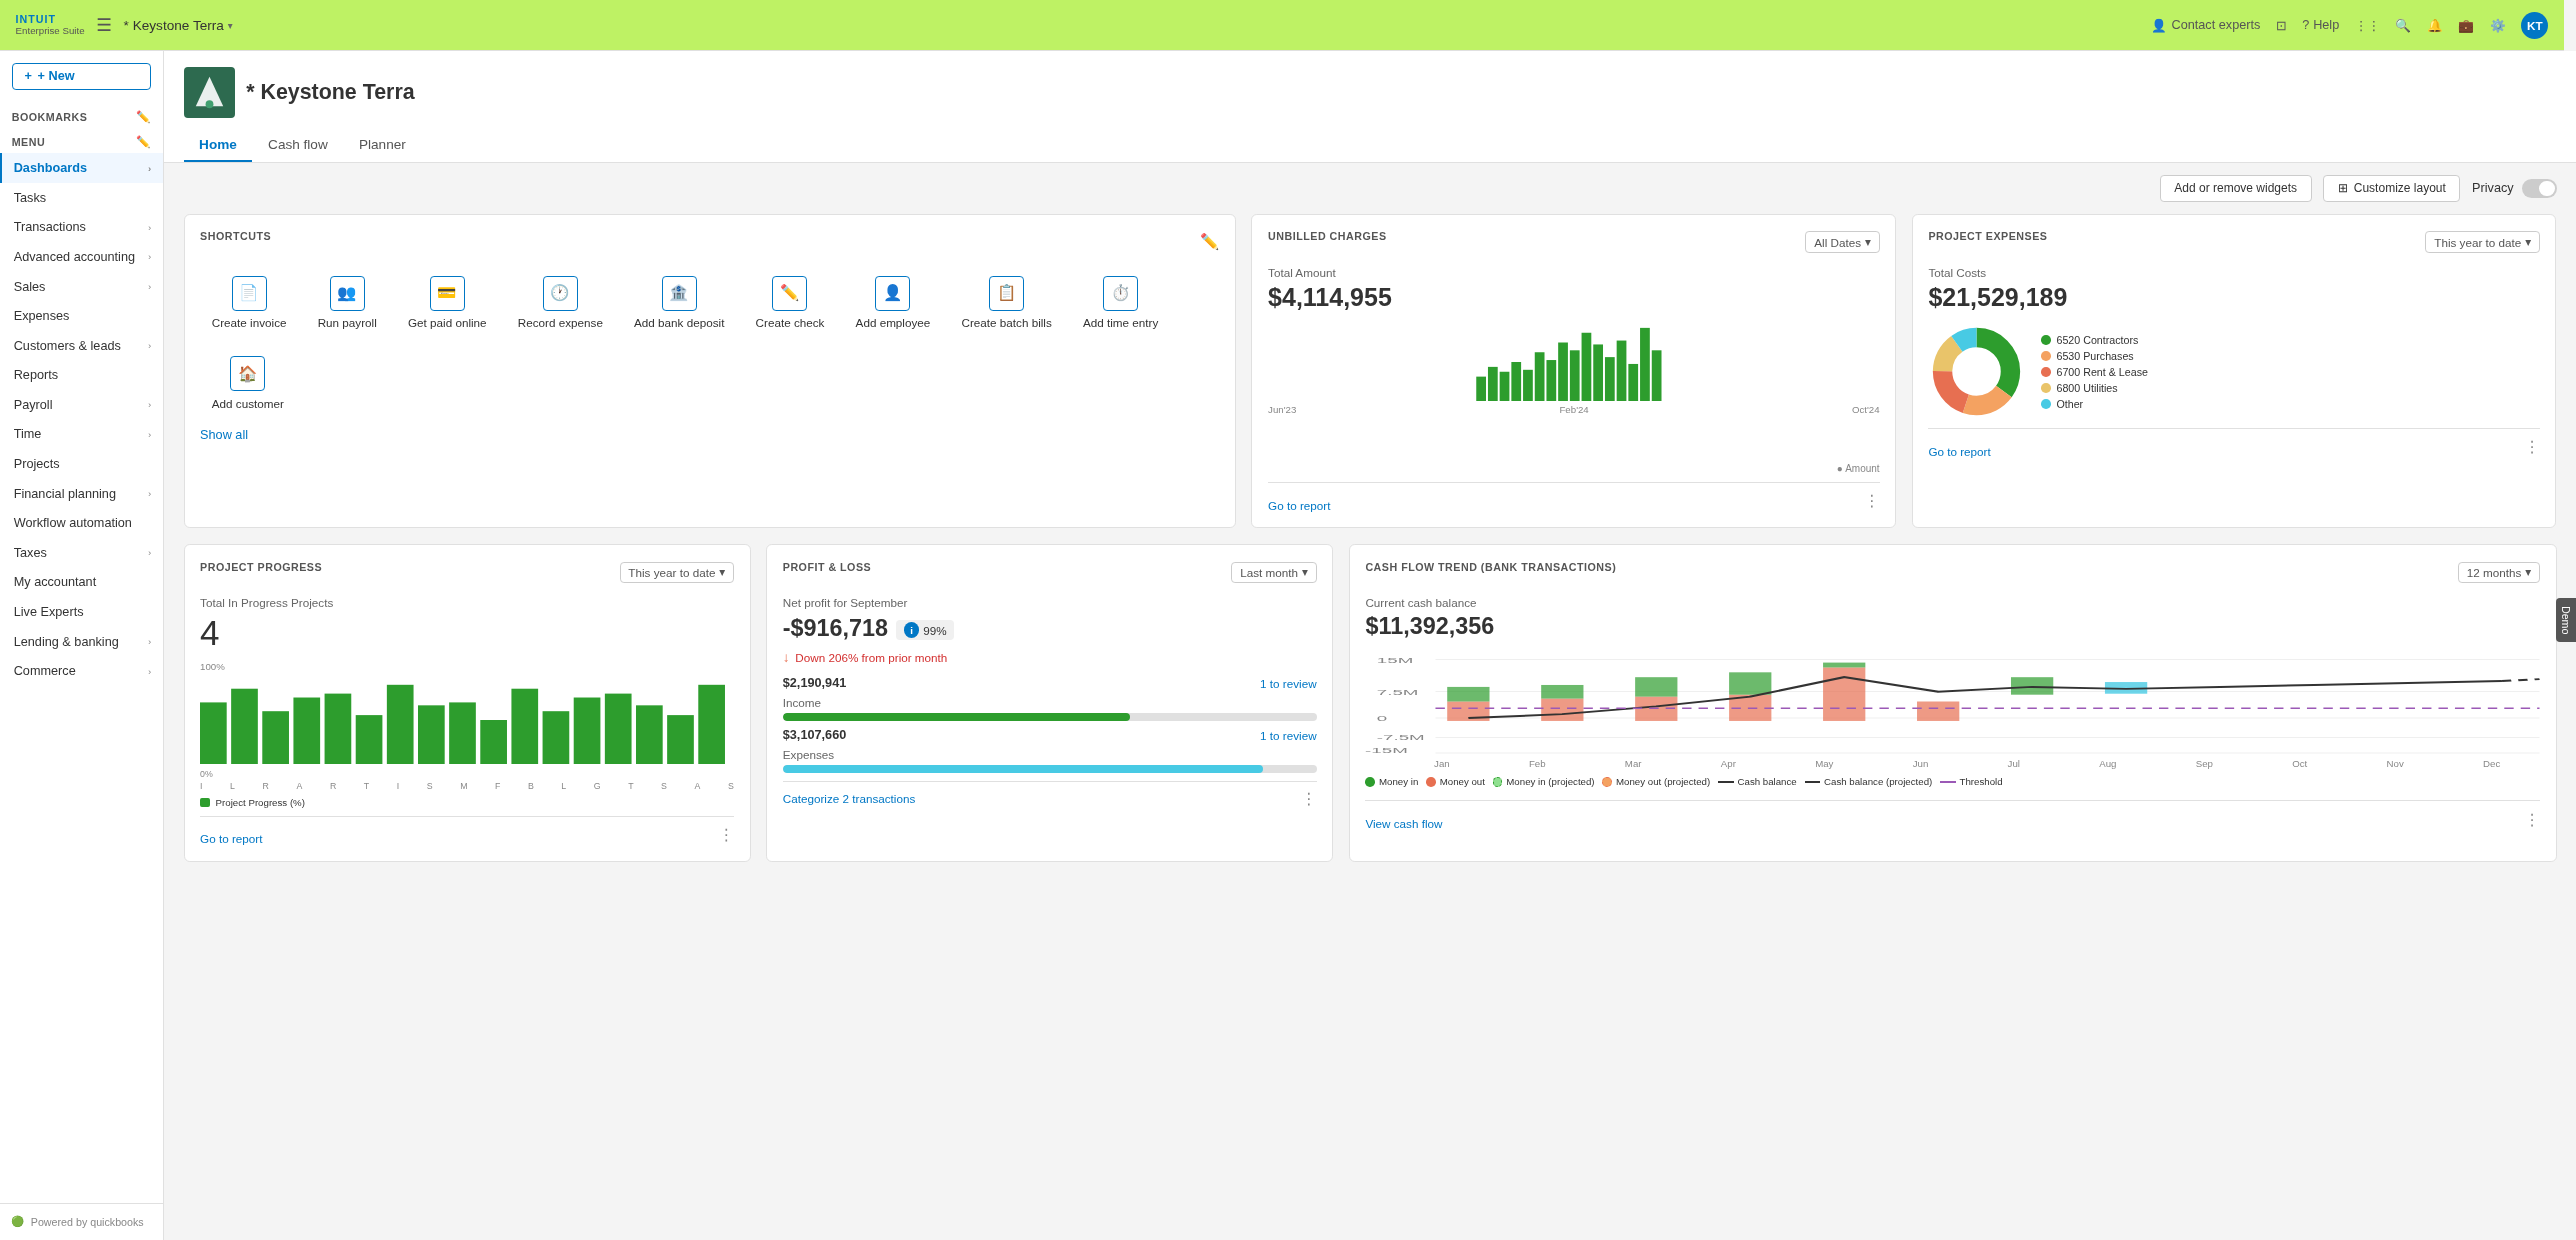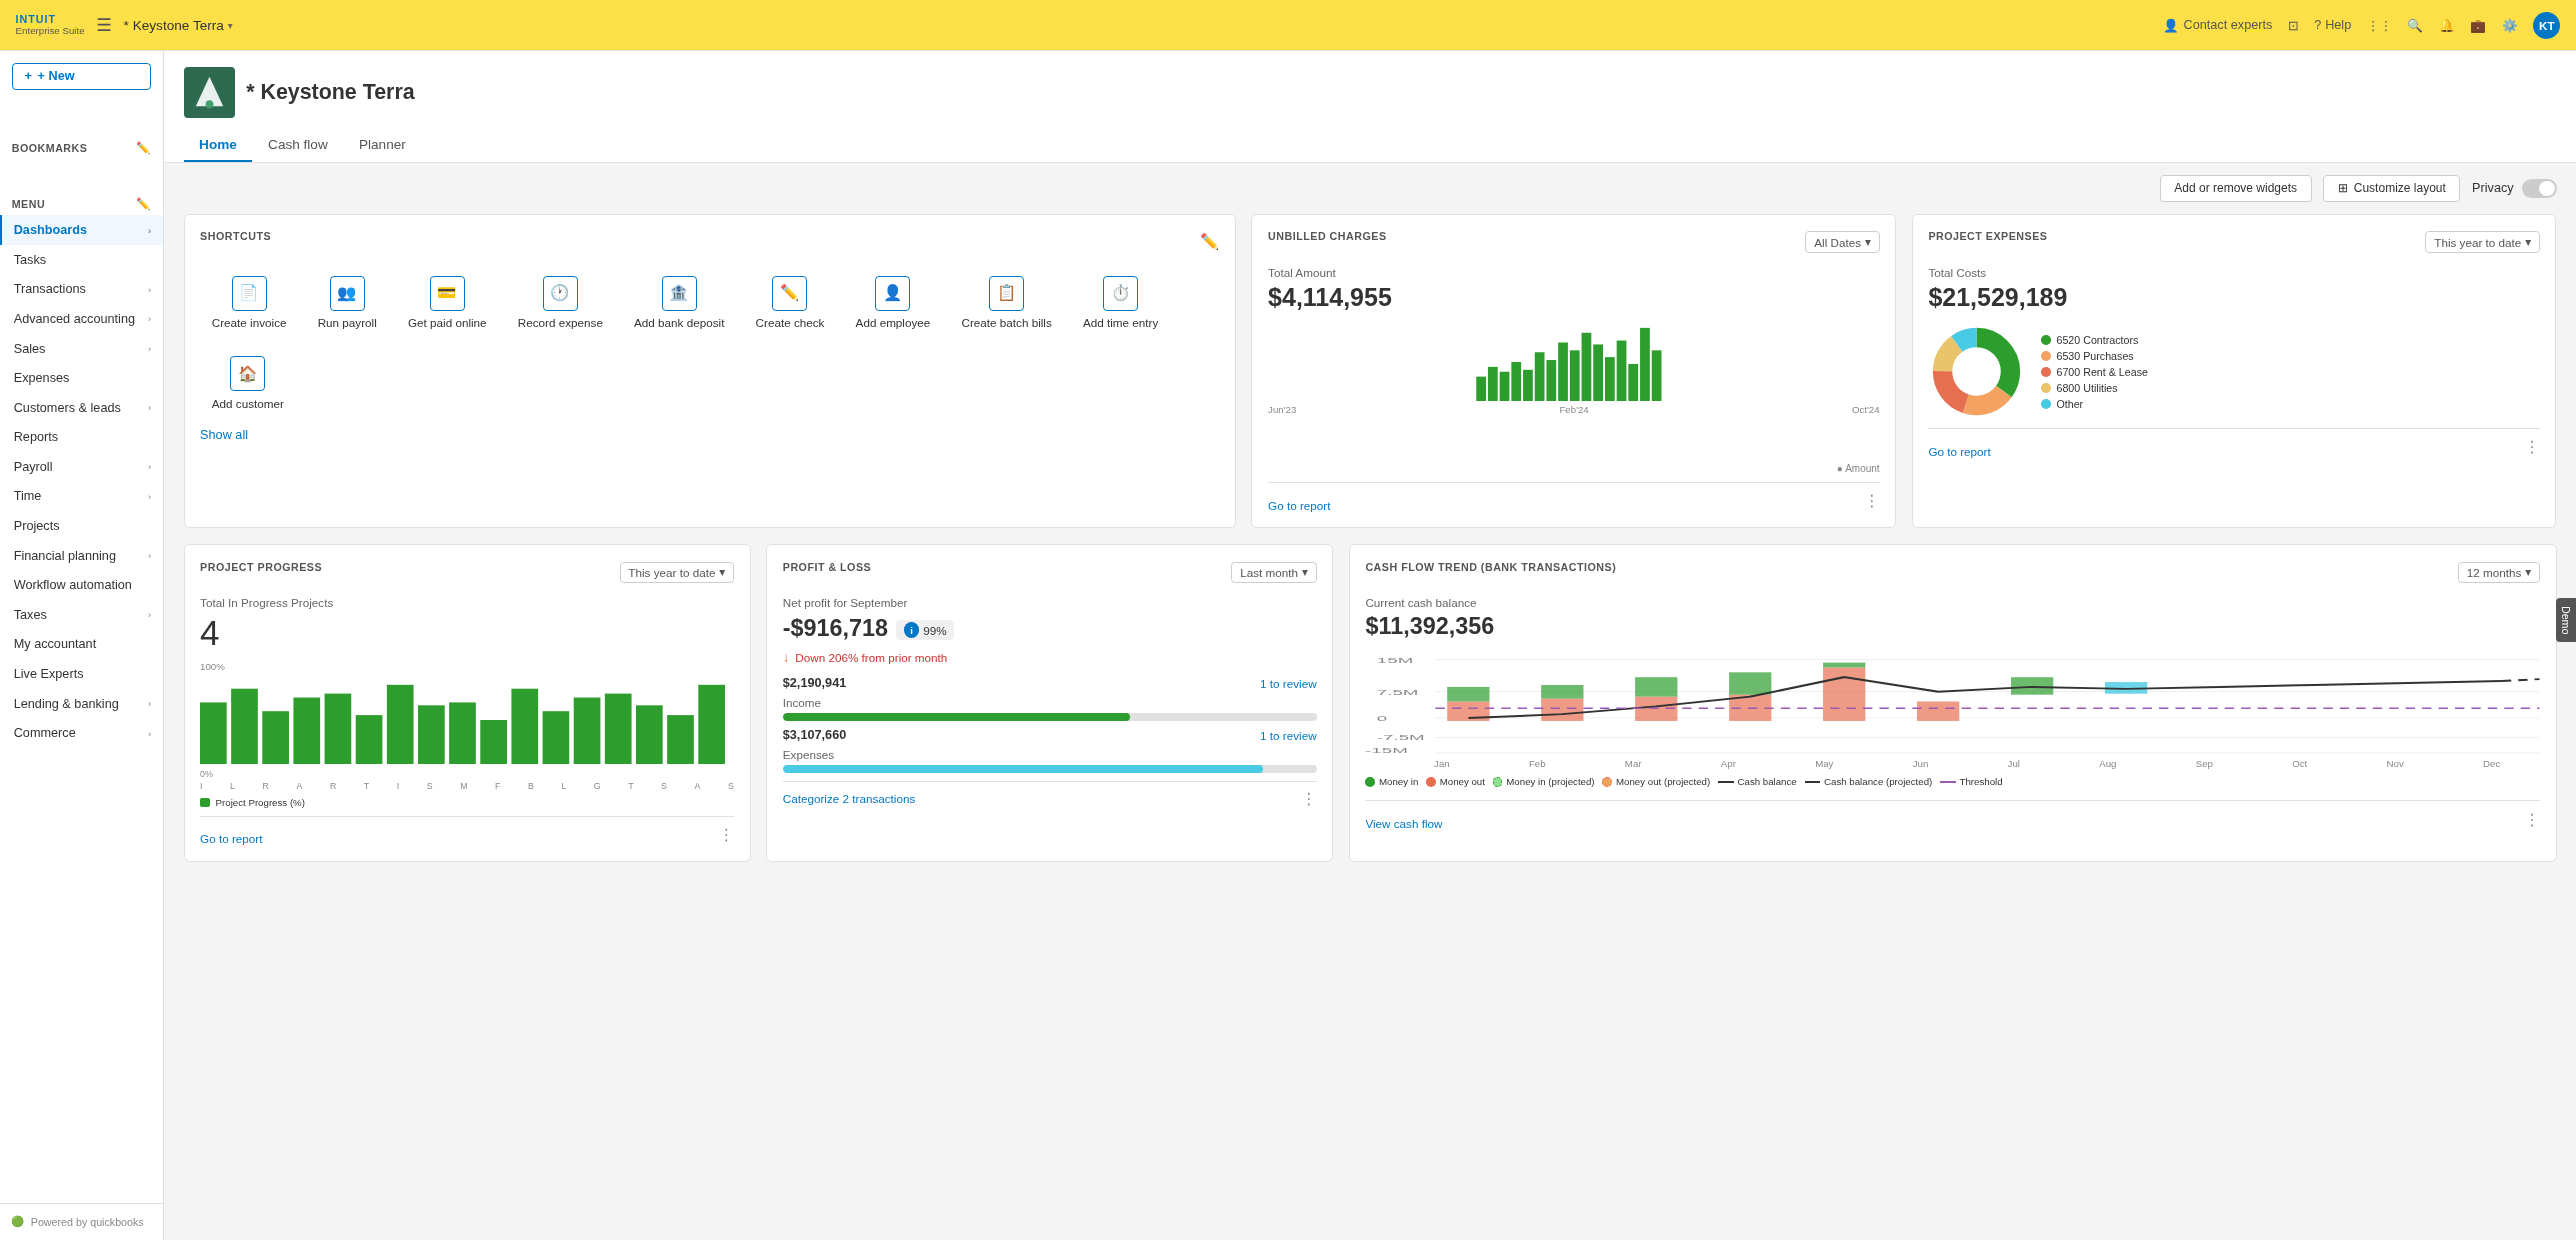--- a/index.html
+++ b/index.html
@@ -1,22 +1,22 @@
 <!DOCTYPE html>
 <html><head>
   <meta charset="utf-8">
   <style>
     * { box-sizing: border-box; margin: 0; padding: 0; }
     body { font-family: 'Helvetica Neue', Arial, sans-serif; background: #f4f4f4; font-size: 12.7px; color: #333; overflow: hidden; }
 
     
     .top-header {
       display: flex; align-items: center; justify-content: space-between;
-      background: #fde047; height: 51px; padding: 0 15.6px;
-      border-bottom: 1px solid #e0e0e0; position: fixed; top: 0; left: 0; right: 0; z-index: 100;
+      background: #bef264; height: 51px; padding: 0 15.6px;
+      border-bottom: 1px solid #e0e0e0; position: fixed; top: 0; left: 0; right: 12px; z-index: 100;
     }
     .header-left { display: flex; align-items: center; gap: 11.7px; }
     .intuit-logo { display: flex; flex-direction: column; line-height: 1.1; }
     .intuit-text { font-size: 10.7px; font-weight: 700; color: #0077c5; letter-spacing: 1px; }
     .enterprise-text { font-size: 9.7px; color: #555; }
     .header-menu-btn { cursor: pointer; font-size: 17.5px; color: #555; background: none; border: none; }
     .company-selector { display: flex; align-items: center; gap: 3.9px; cursor: pointer; font-size: 13.6px; font-weight: 500; color: #333; }
     .company-caret { font-size: 9.7px; color: #666; }
     .header-right { display: flex; align-items: center; gap: 15.6px; }
     .header-icon-btn { background: none; border: none; cursor: pointer; color: #555; font-size: 15.6px; display: flex; align-items: center; gap: 3.9px; font-size: 12.7px; }
@@ -32,21 +32,20 @@
     }
     .sidebar-new-btn {
       margin: 11.7px; background: #fff; border: 1px solid #0077c5; color: #0077c5;
       border-radius: 3.9px; padding: 5.8px 11.7px; cursor: pointer; font-size: 12.7px; font-weight: 600;
       display: flex; align-items: center; gap: 5.8px;
     }
     .sidebar-section-label {
       display: flex; align-items: center; justify-content: space-between;
       padding: 7.8px 11.7px 3.9px; font-size: 10.7px; font-weight: 700; color: #555; letter-spacing: 0.5px;
       cursor: pointer;
-      margin-top: 31px;
     }
     .sidebar-section-label .edit-icon { font-size: 11.7px; color: #888; }
     .sidebar-item {
       display: flex; align-items: center; justify-content: space-between;
       padding: 7.8px 11.7px; cursor: pointer; font-size: 12.7px; color: #333;
       border-left: 2.9px solid transparent;
     }
     .sidebar-item.active { border-left-color: #0077c5; color: #0077c5; font-weight: 600; background: #f0f7ff; gap: 44px; }
     .sidebar-item .chevron { font-size: 9.7px; color: #888; }
     .sidebar-footer { margin-top: auto; padding: 11.7px; font-size: 10.7px; color: #888; display: flex; align-items: center; gap: 5.8px; border-top: 1px solid #e0e0e0; }

